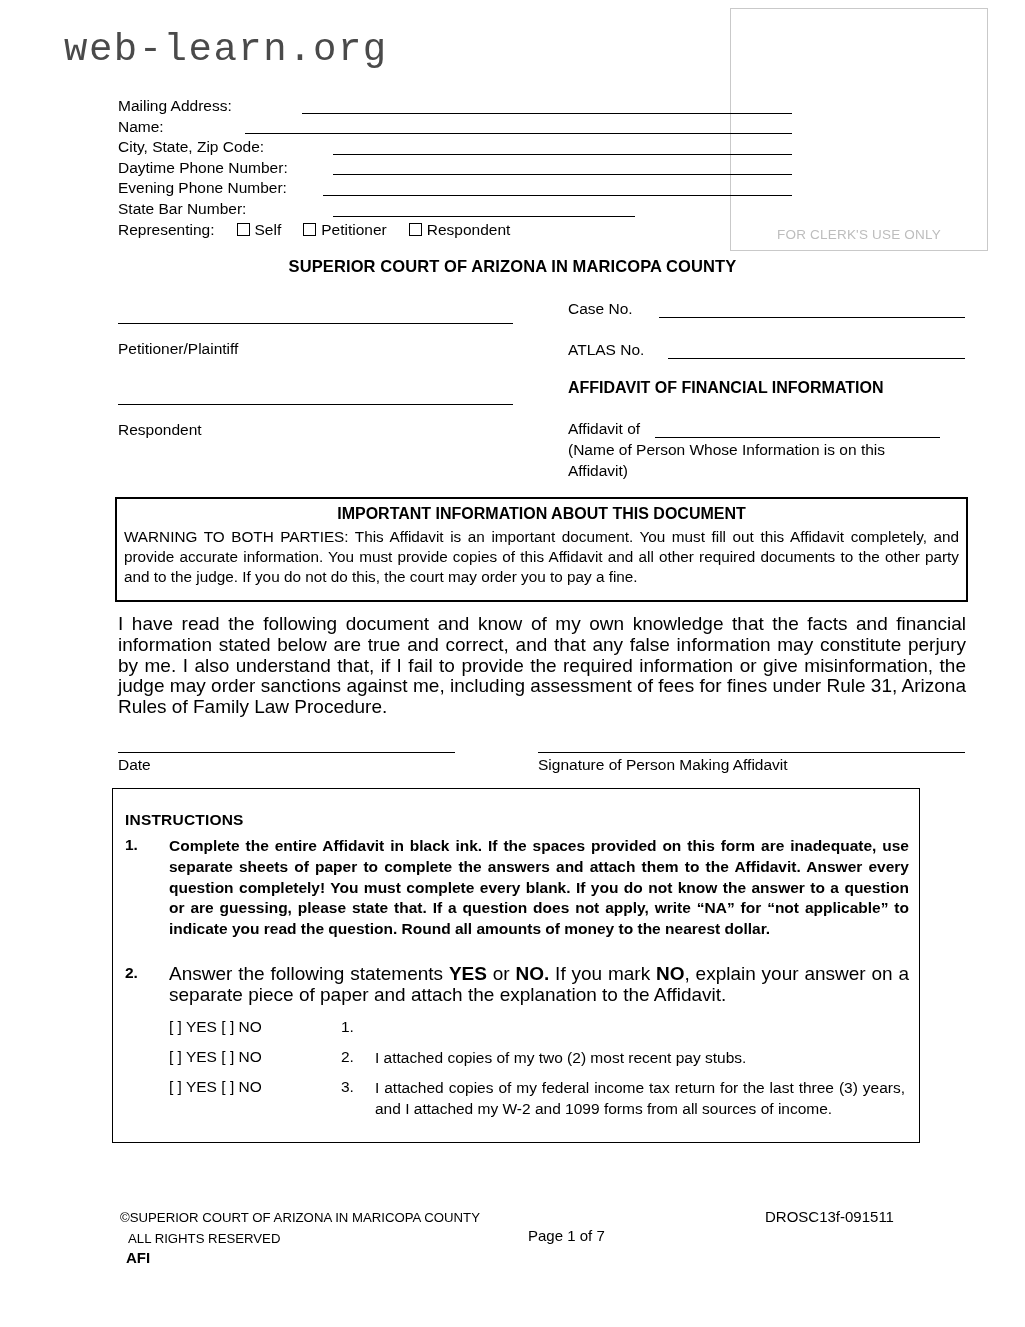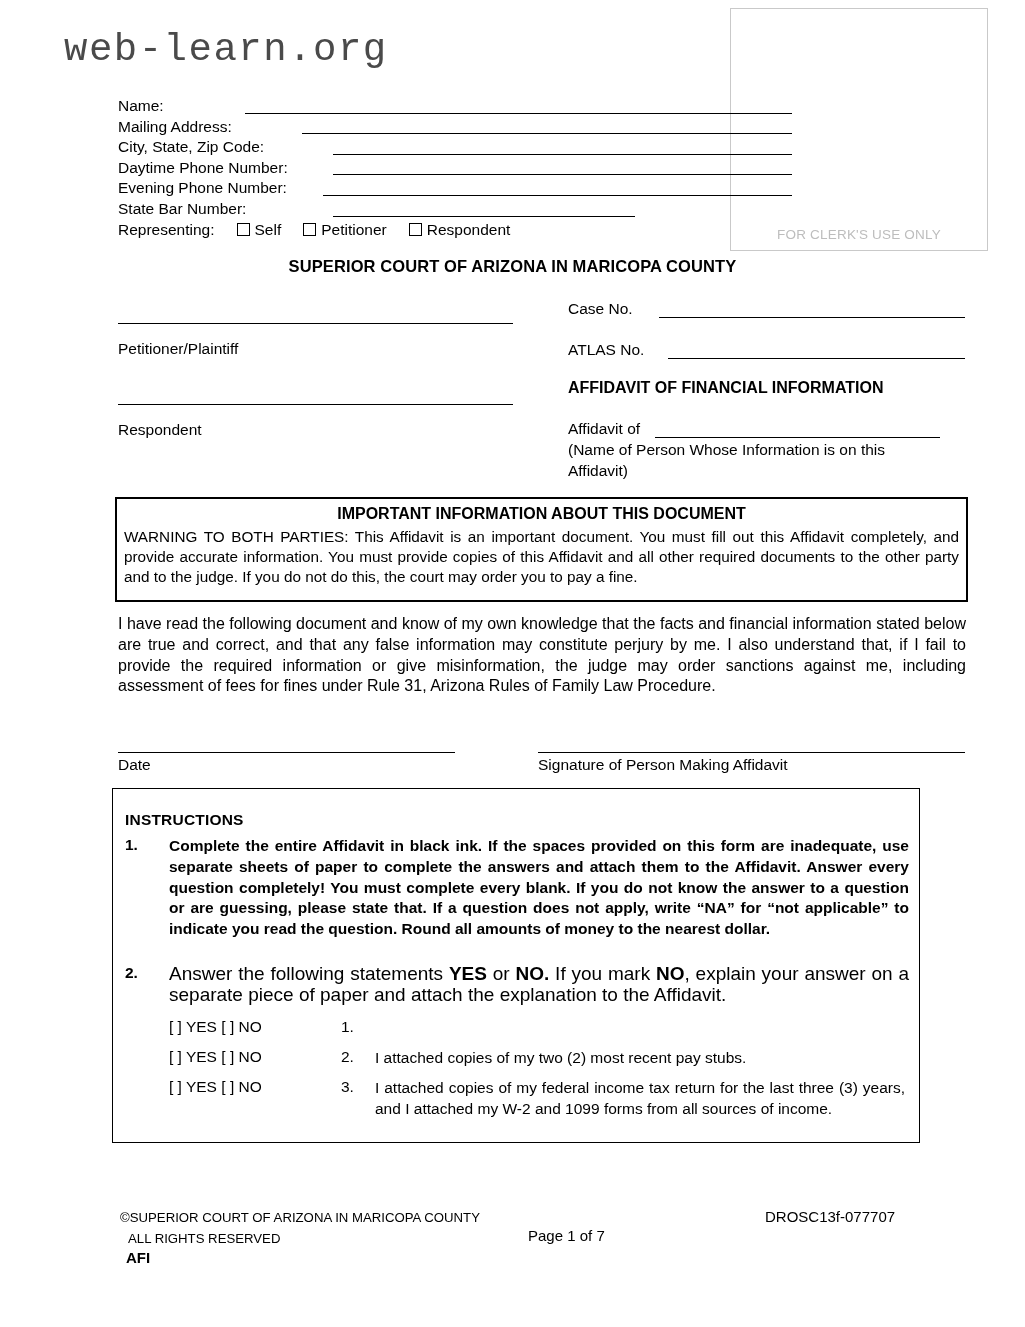--- a/index.html
+++ b/index.html
@@ -111,21 +111,21 @@
     text-align: justify;
     line-height: 20px;
     padding: 4px 7px 0 7px;
   }
 
   
   .attest {
     position: absolute;
     left: 118px; top: 614px;
     width: 848px;
-    font-size: 16px;
+    font-size: 19px;
     line-height: 20.8px;
     text-align: justify;
   }
 
   
   .sigline {
     position: absolute;
     border-bottom: 1.6px solid #000;
     height: 0;
   }
@@ -174,27 +174,27 @@
 
   <div class="watermark">web-learn.org</div>
 
   <div class="clerk-box">
     <div class="clerk-label">FOR CLERK'S USE ONLY</div>
   </div>
 
   <div class="hdr">
 
     <div class="hdr-row">
+      <span class="hdr-label">Mailing Address:</span>
+      <span class="rule" style="left:184px; right:-74px;"></span>
+    </div>
+
+    <div class="hdr-row">
       <span class="hdr-label">Name:</span>
       <span class="rule" style="left:127px; right:-74px;"></span>
-    </div>
-
-    <div class="hdr-row">
-      <span class="hdr-label">Mailing Address:</span>
-      <span class="rule" style="left:184px; right:-74px;"></span>
     </div>
 
     <div class="hdr-row">
       <span class="hdr-label">City, State, Zip Code:</span>
       <span class="rule" style="left:215px; right:-74px;"></span>
     </div>
 
     <div class="hdr-row">
       <span class="hdr-label">Daytime Phone Number:</span>
       <span class="rule" style="left:215px; right:-74px;"></span>
@@ -272,16 +272,16 @@
     <span class="yn-marks" style="left:56px; top:289px; font-size:15.5px;">[ ] YES [ ] NO</span>
     <span class="yn-num" style="left:228px; top:289px; font-size:15.5px;">3.</span>
     <span class="yn-txt" style="left:262px; top:289px; width:530px; font-size:15.5px; line-height:20.8px;">I attached copies of my federal income tax return for the last three (3) years, and I attached my W-2 and 1099 forms from all sources of income.</span>
   </div>
 
   <div>
     <span class="ft" style="left:120px; top:1210px;">©SUPERIOR COURT OF ARIZONA IN MARICOPA COUNTY</span>
     <span class="ft" style="left:128px; top:1231px;">ALL RIGHTS RESERVED</span>
     <span class="ft ft-bold" style="left:126px; top:1249px;">AFI</span>
     <span class="ft ft-page" style="left:528px; top:1227px;">Page 1 of 7</span>
-    <span class="ft ft-code" style="left:765px; top:1208px;">DROSC13f-077707</span>
+    <span class="ft ft-code" style="left:765px; top:1208px;">DROSC13f-091511</span>
   </div>
 
 </div>
 
 </body></html>

